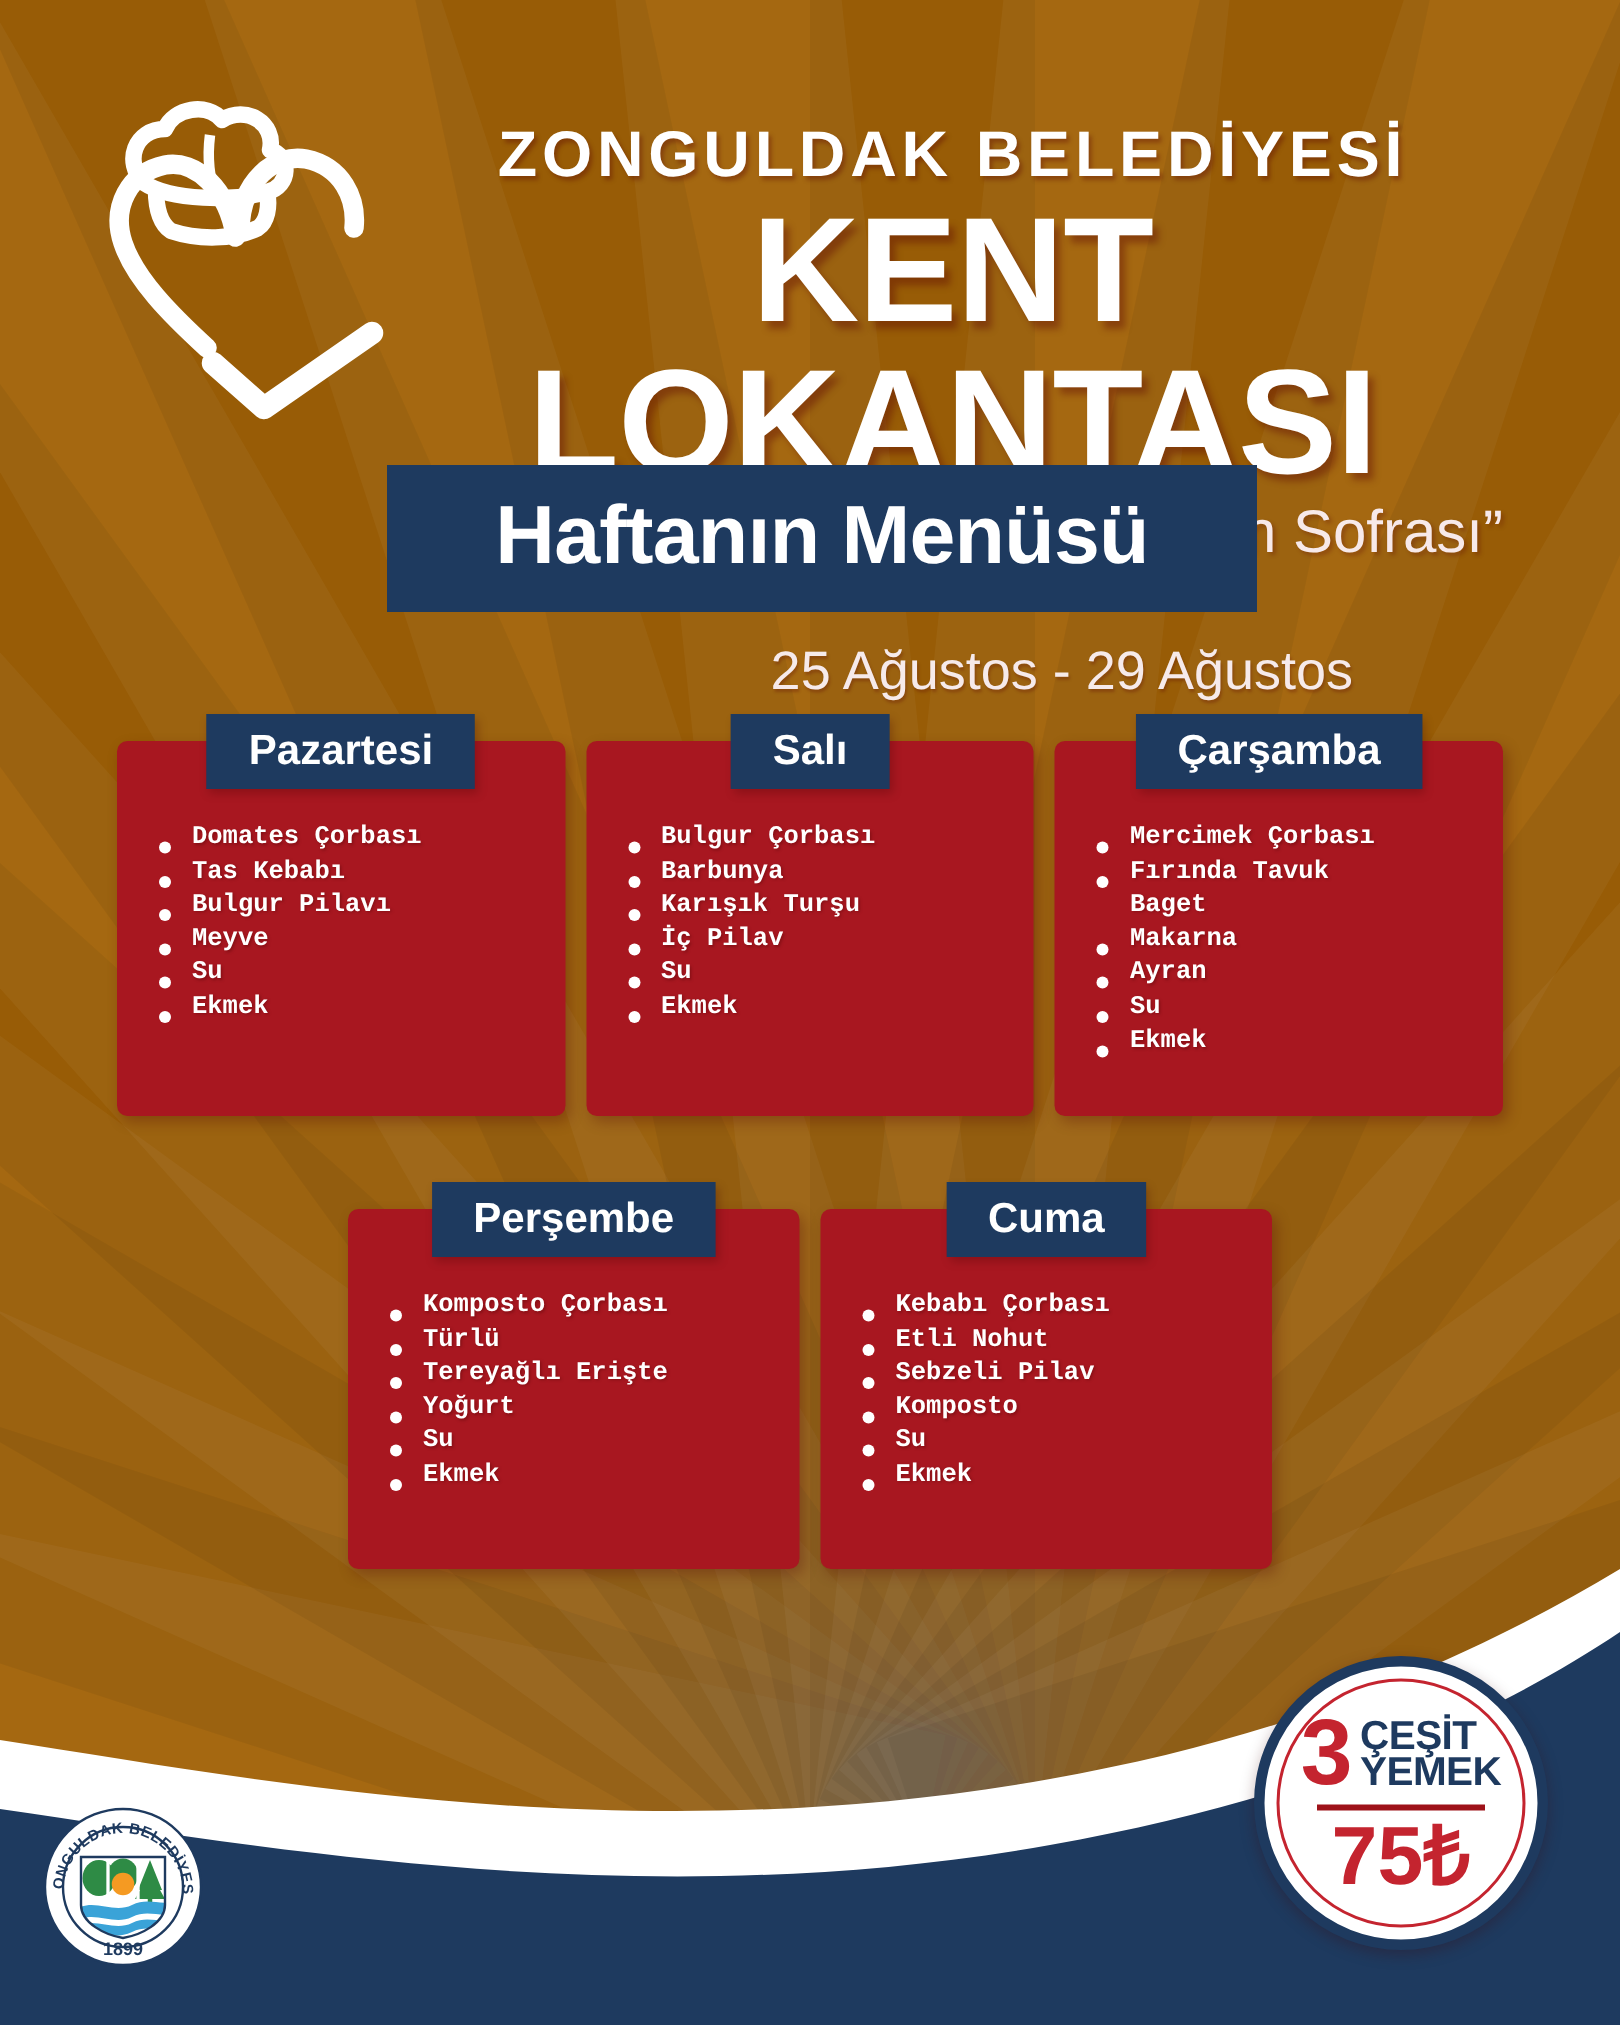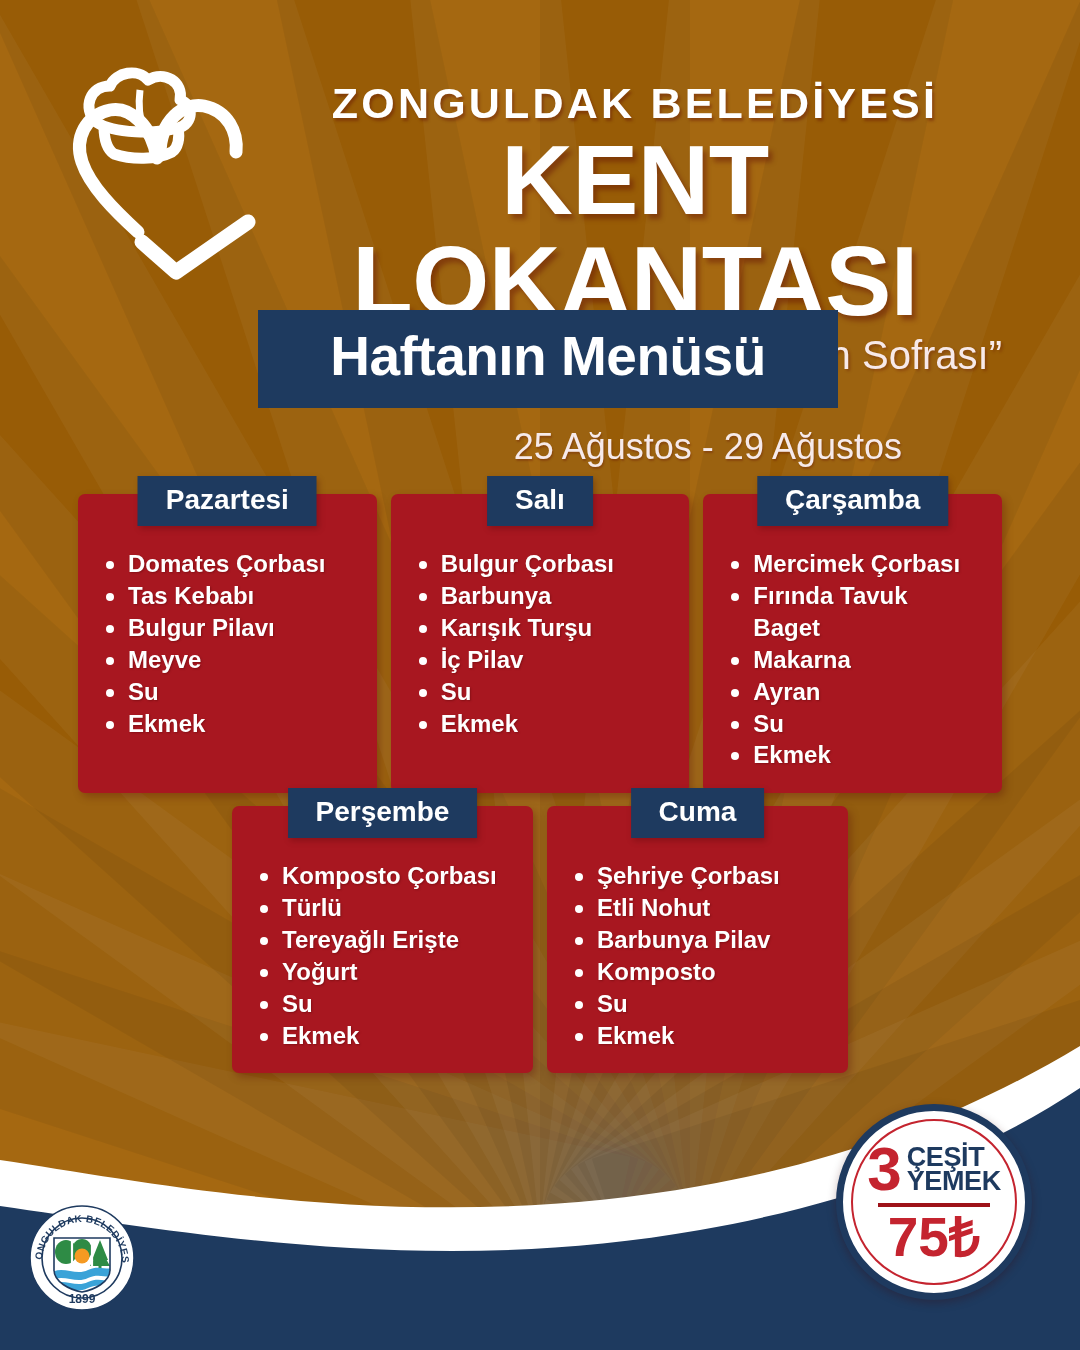--- a/index.html
+++ b/index.html
@@ -157,24 +157,25 @@
   }
 
   .dish-list {
     list-style: none;
     padding-left: 36px;
     margin-top: 8px;
   }
   .dish {
     position: relative;
     color: #ffffff;
-    font-size: 24px;
+    font-size: 17px;
     font-weight: bold;
     line-height: 1.33;
     text-shadow: 1px 1px 2px rgba(70,0,4,0.35);
+    font-family: Liberation Mono, monospace;
   }
   .dish::before {
     content: "";
     position: absolute;
     left: -22px; top: 13px;
     width: 8px; height: 8px;
     border-radius: 50%;
     background: #ffffff;
   }
   .dish.cont::before { display: none; }
@@ -381,23 +382,23 @@
           <li class="dish">Türlü</li>
           <li class="dish">Tereyağlı Erişte</li>
           <li class="dish">Yoğurt</li>
           <li class="dish">Su</li>
           <li class="dish">Ekmek</li>
         </ul>
       </div>
       <div class="day-card">
         <div class="day-label">Cuma</div>
         <ul class="dish-list">
-          <li class="dish">Şehriye Çorbası</li>
+          <li class="dish">Kebabı Çorbası</li>
           <li class="dish">Etli Nohut</li>
-          <li class="dish">Barbunya Pilav</li>
+          <li class="dish">Sebzeli Pilav</li>
           <li class="dish">Komposto</li>
           <li class="dish">Su</li>
           <li class="dish">Ekmek</li>
         </ul>
       </div>
     </div>
 
   <div id="footer-deco">
     <svg viewBox="0 0 1080 340" width="1080" height="340" preserveAspectRatio="none" aria-hidden="true">
 

